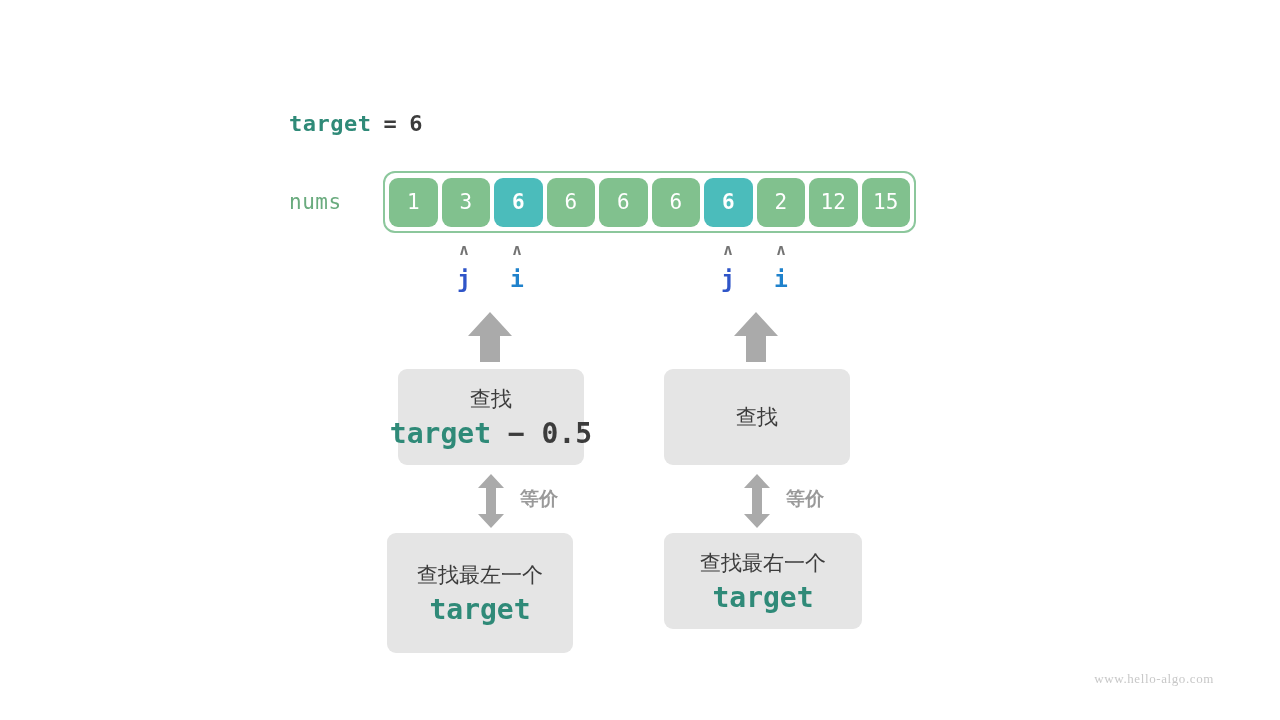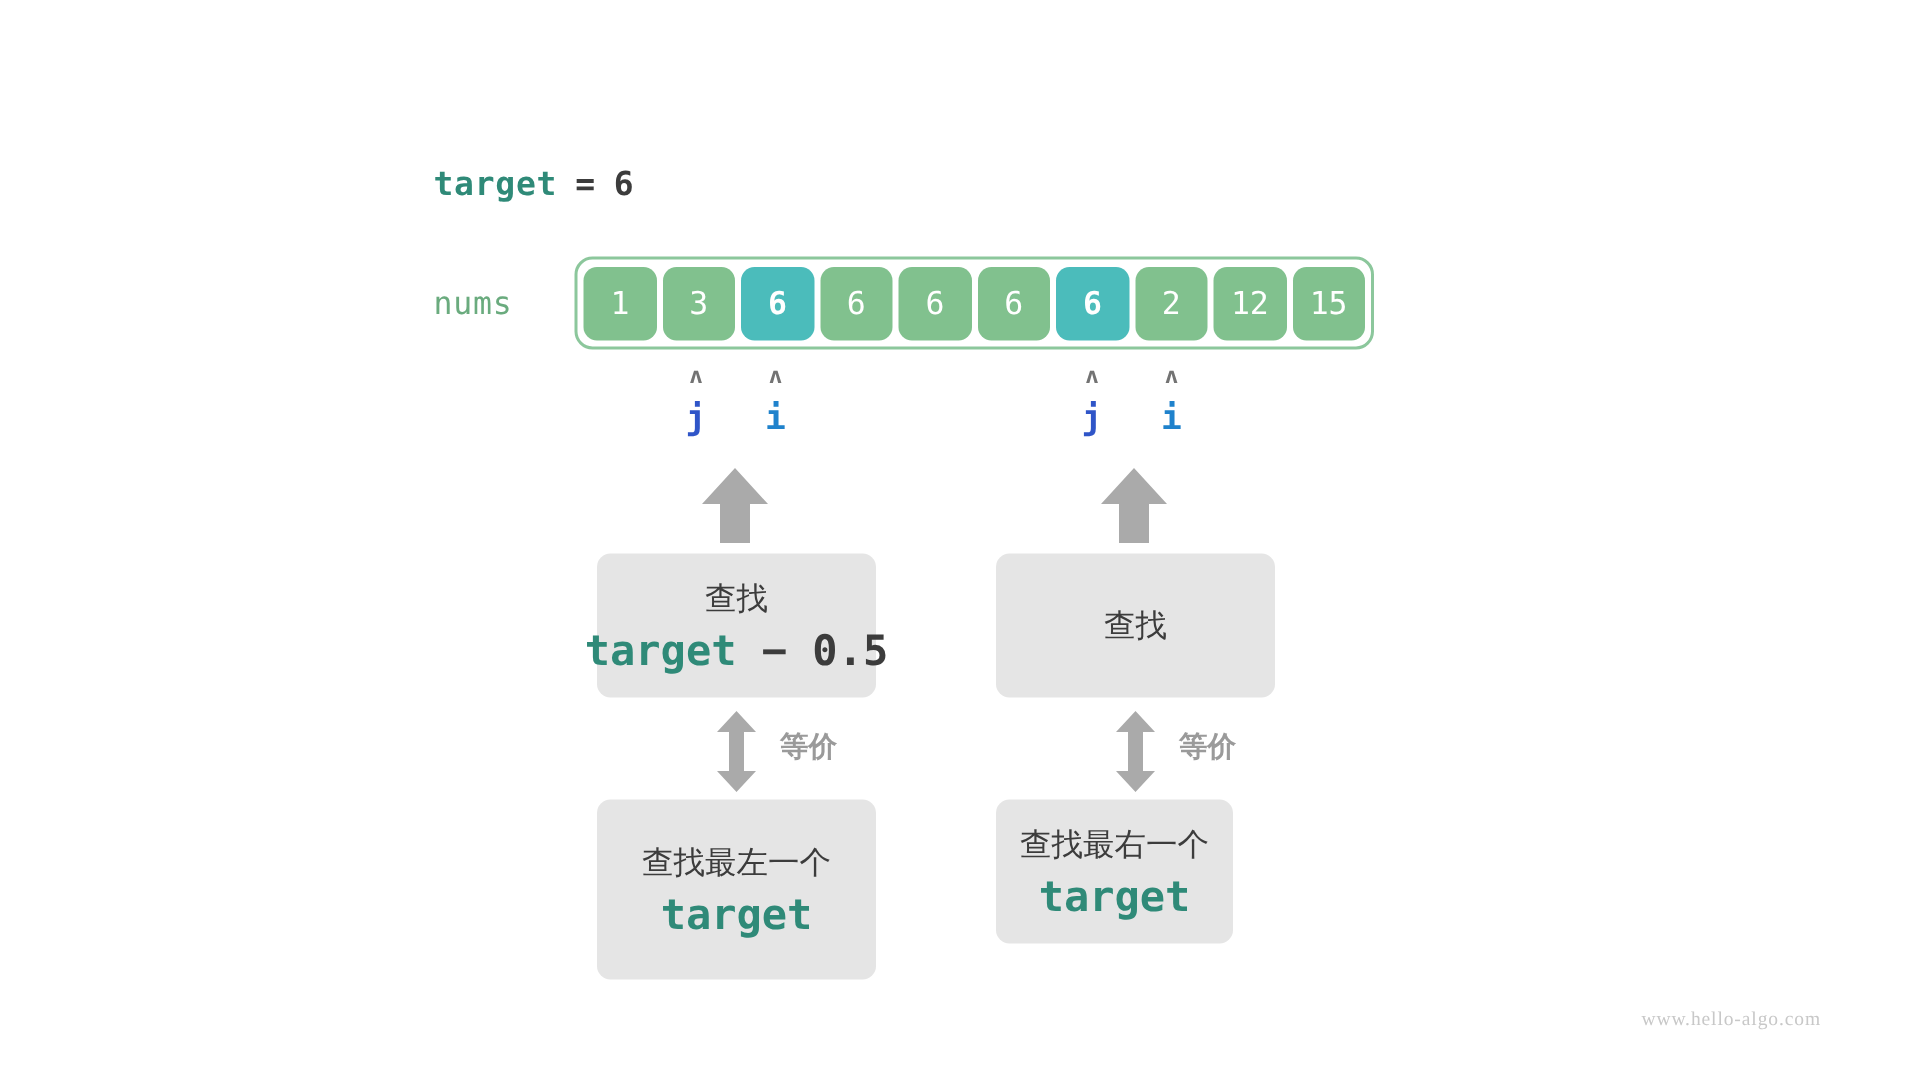--- a/index.html
+++ b/index.html
@@ -239,25 +239,25 @@
   </div>
   <div class="eqv-label" style="left:520px; top:487px;">等价</div>
 
   <div class="dbl" style="left:744px; top:474px;">
     <svg width="26" height="54" viewBox="0 0 26 54">
       <polygon points="13,0 26,14 18,14 18,40 26,40 13,54 0,40 8,40 8,14 0,14" fill="#aaaaaa"></polygon>
     </svg>
   </div>
   <div class="eqv-label" style="left:786px; top:487px;">等价</div>
 
-  <div class="gbox" style="left:398px; top:533px; width:186px; height:120px;align-items:center;">
+  <div class="gbox" style="left:387px; top:533px; width:186px; height:120px;align-items:center;">
     <div class="ln1">查找最左一个</div>
     <div class="ln2 kw-teal">target</div>
   </div>
 
-  <div class="gbox" style="left:664px; top:533px; width:158px; height:96px;">
+  <div class="gbox" style="left:664px; top:533px; width:198px; height:96px;">
     <div class="ln1">查找最右一个</div>
     <div class="ln2 kw-teal">target</div>
   </div>
 
   <div class="watermark">www.hello-algo.com</div>
 
 </div>
 
 </body></html>

